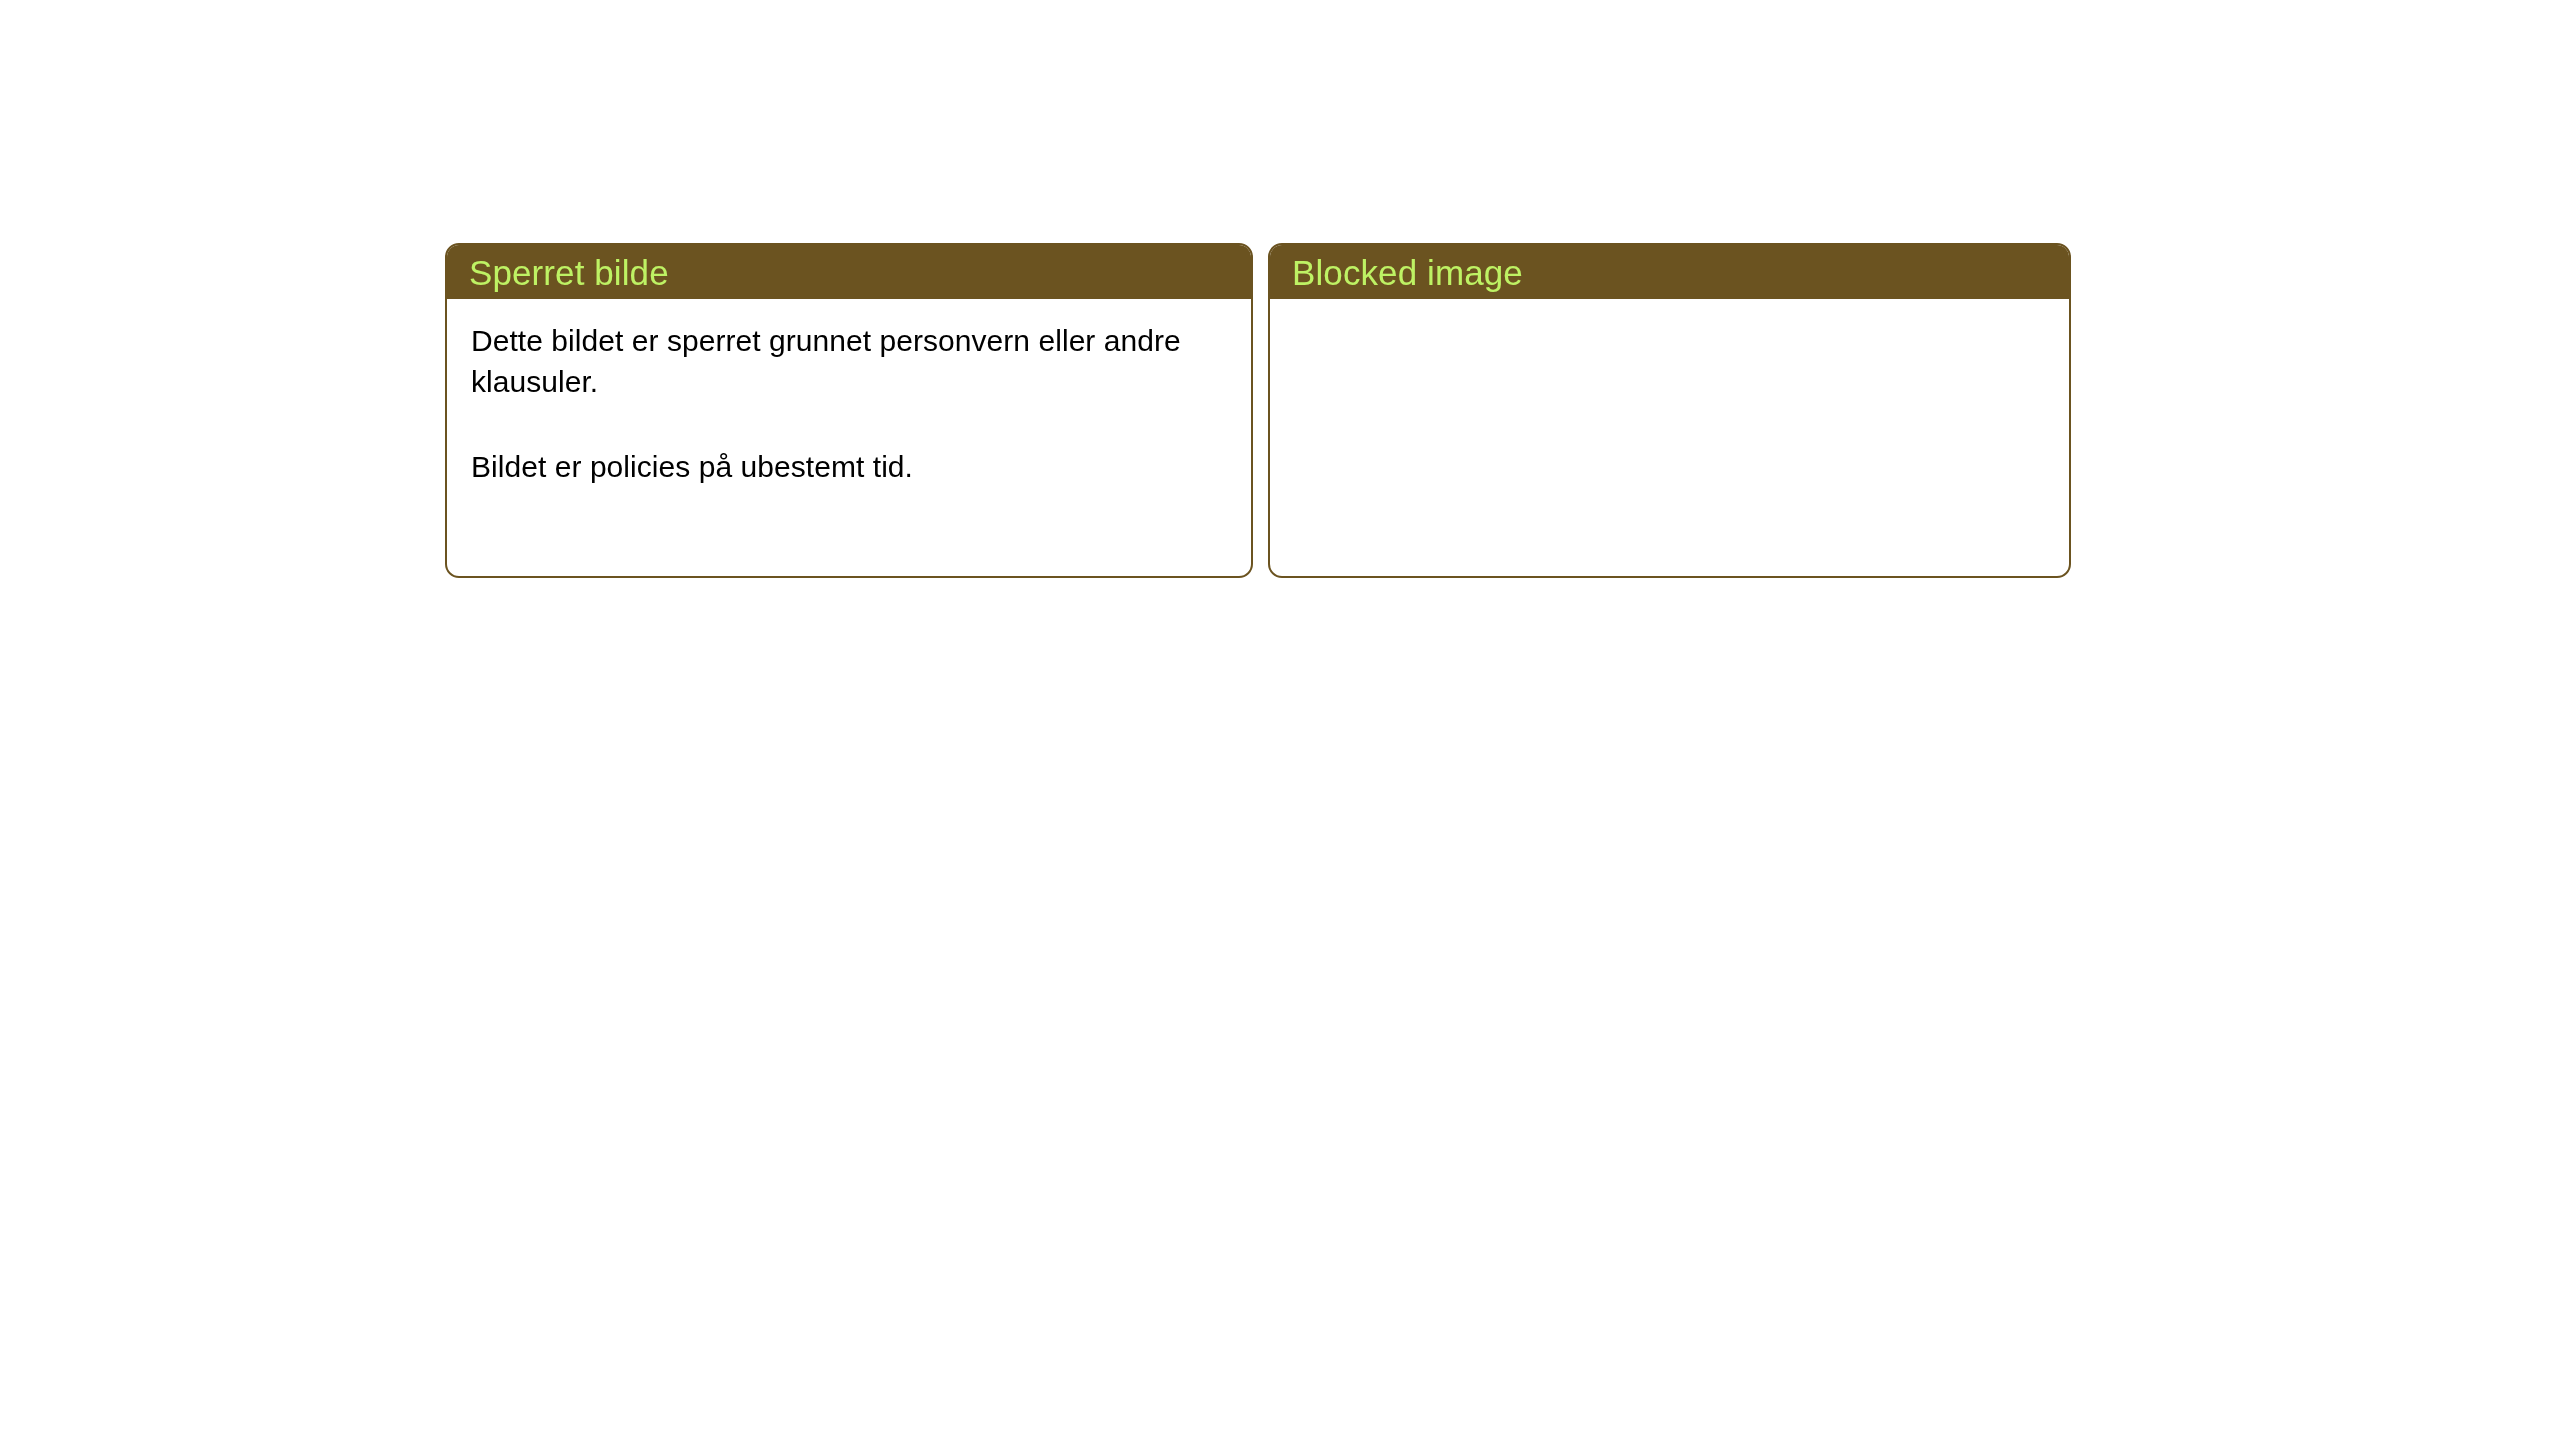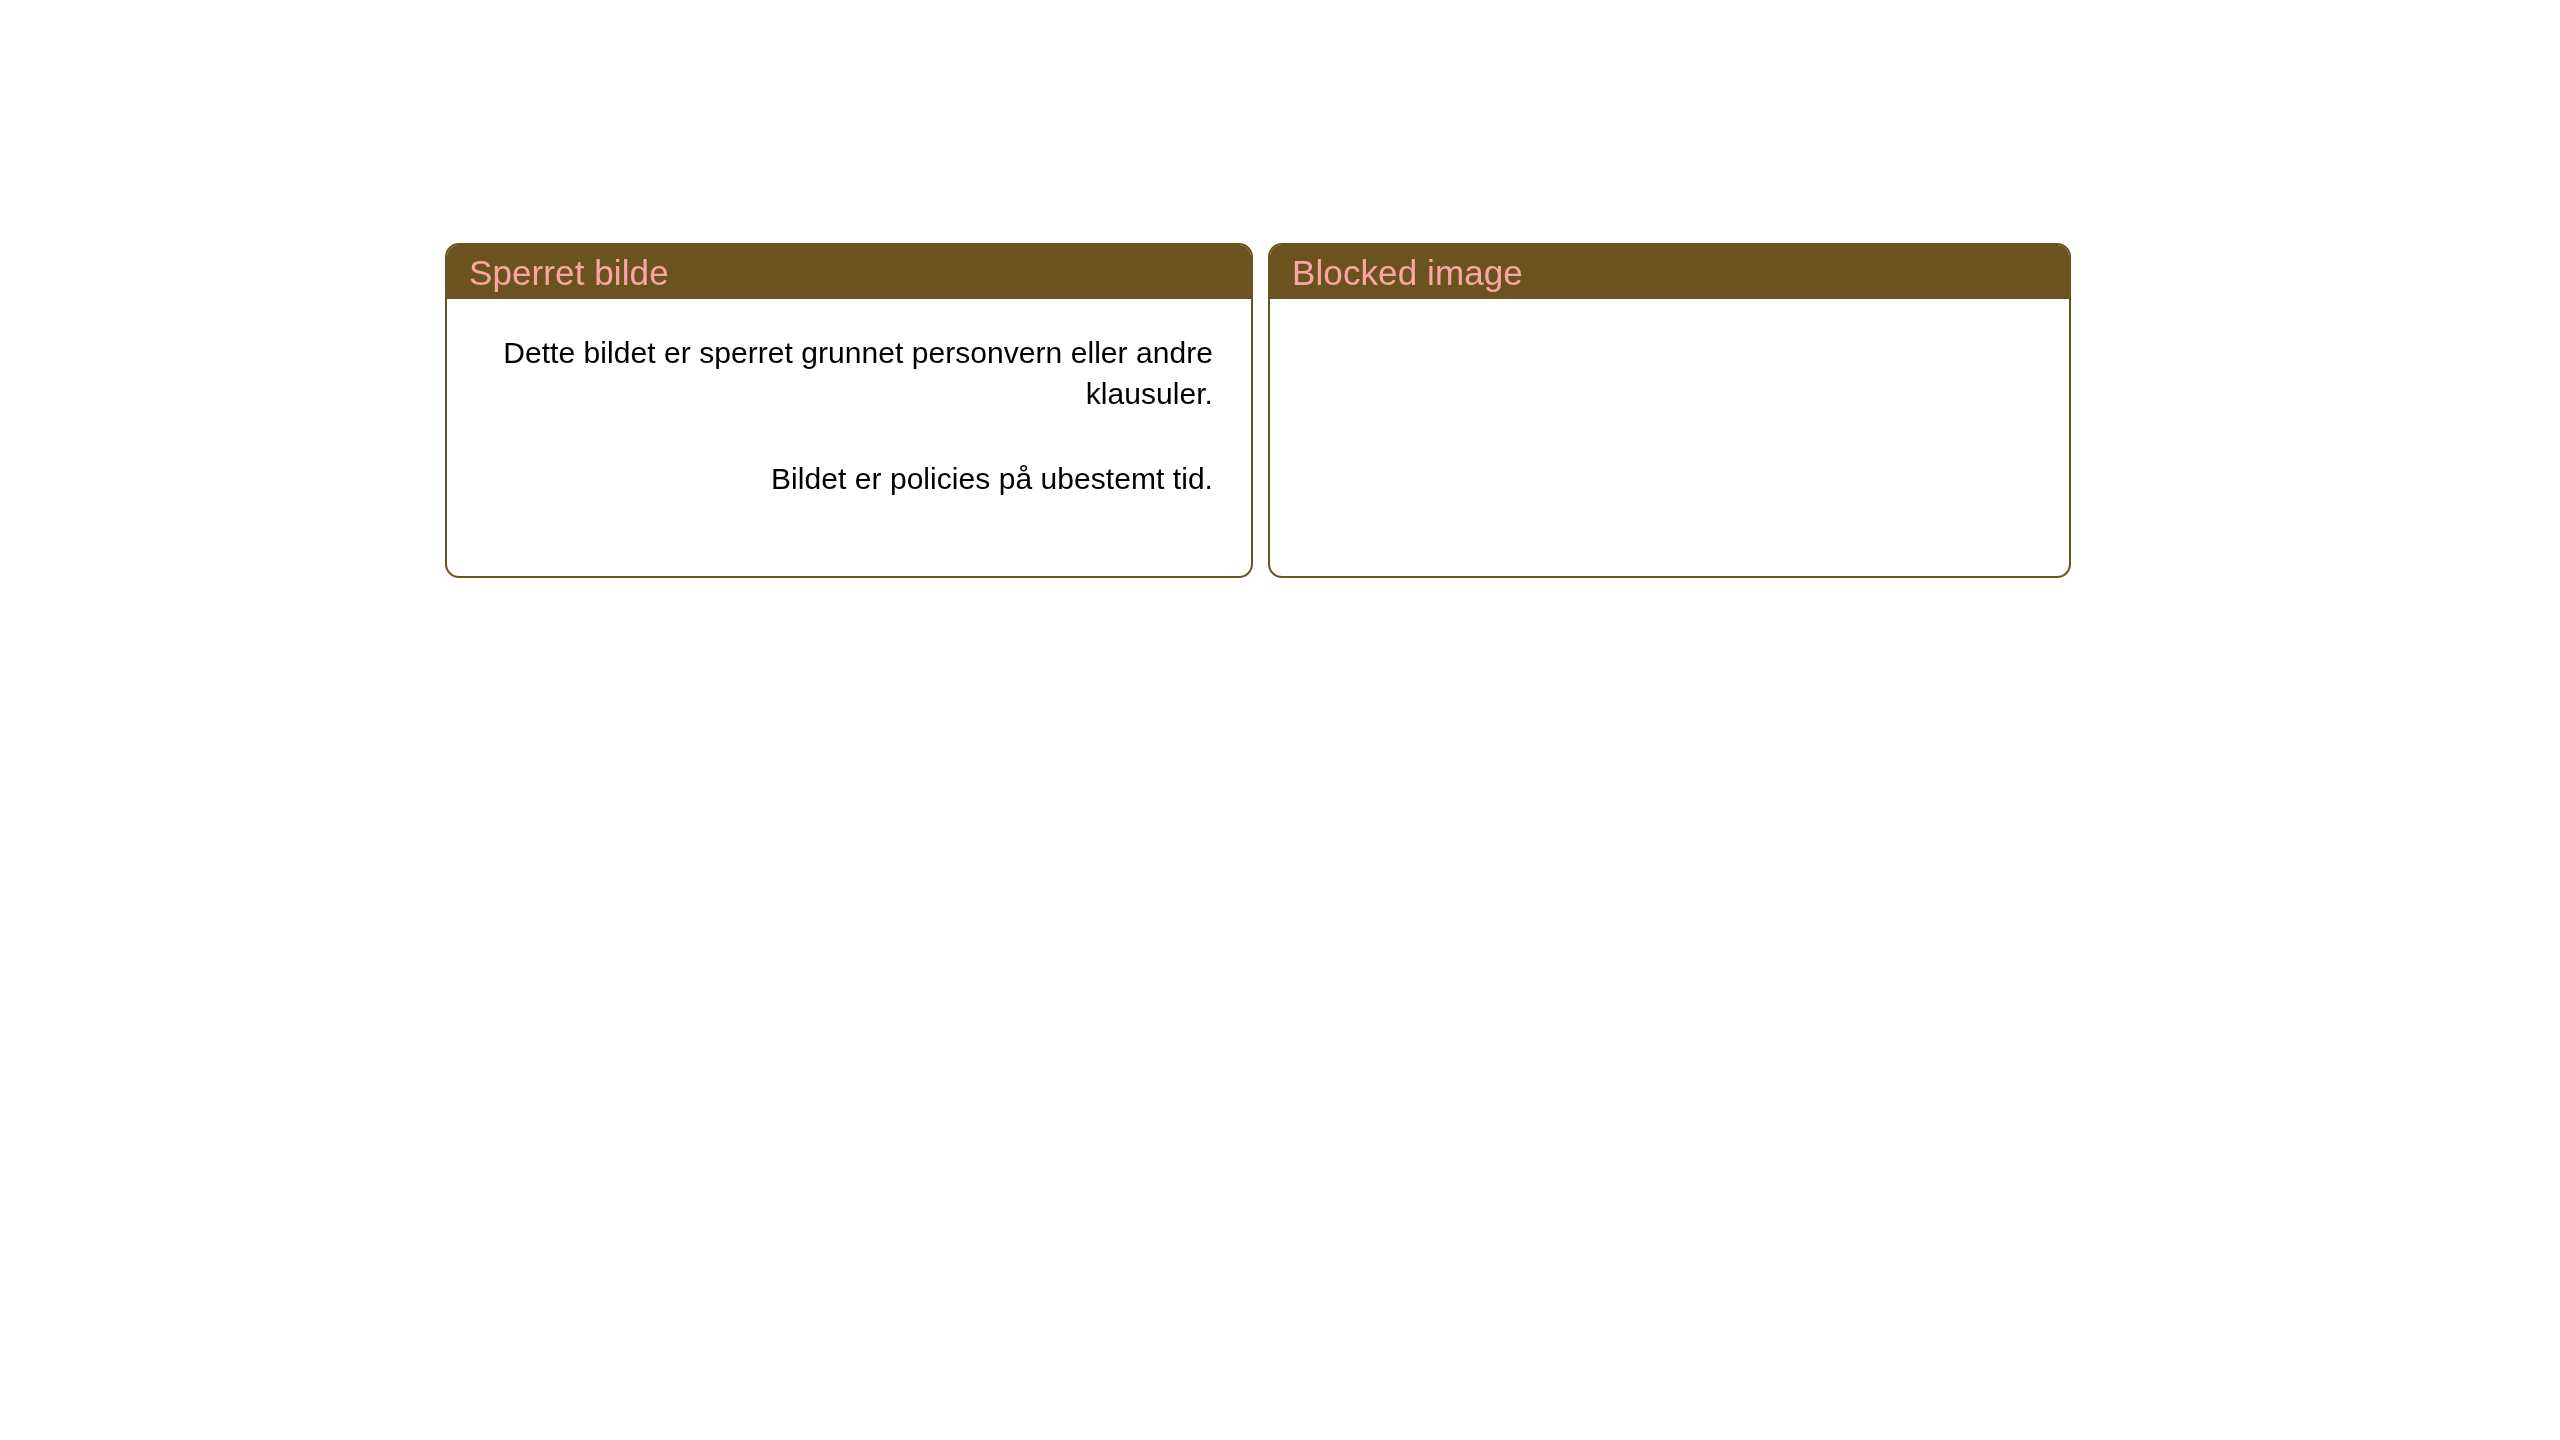--- a/index.html
+++ b/index.html
@@ -46,41 +46,40 @@
   .card-header {
     height: 54px;
     background: #6b5320;
     display: flex;
     align-items: center;
     padding: 0 0 0 22px;
     box-sizing: border-box;
   }
 
   .card-header-title {
-    color: #fca5a5;
+    color: #bef264;
     font-size: 35px;
     font-weight: 400;
     line-height: 1;
     letter-spacing: 0.1px;
     white-space: nowrap;
   }
 
   .card-body {
     padding: 22px 26px 0 24px;
     box-sizing: border-box;
   }
 
   .card-paragraph {
     color: #000000;
     font-size: 30px;
     font-weight: 400;
     line-height: 1.36;
-    margin: 12px;
+    margin: 0;
     letter-spacing: 0.05px;
-    text-align: right;
   }
 
   .card-paragraph + .card-paragraph {
     margin-top: 44px;
   }
 </style>
 </head>
 <body>
 
 <div id="stage">

